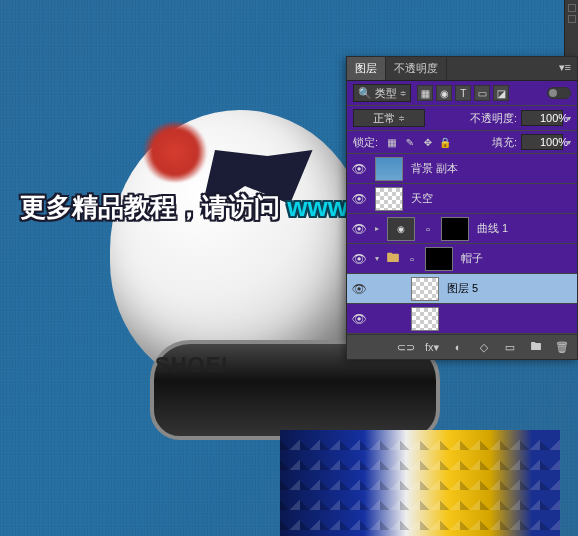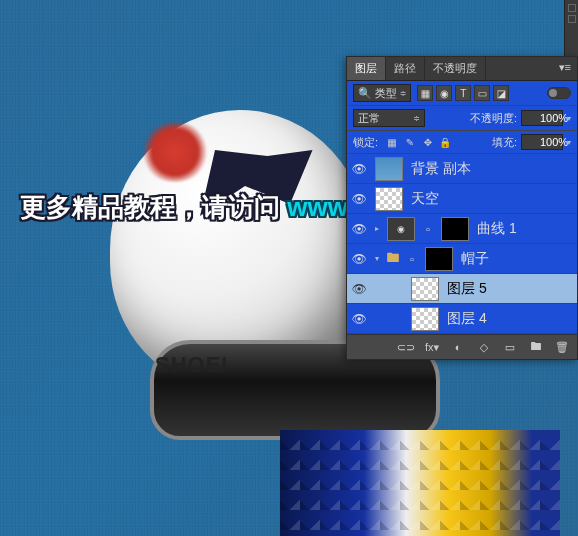--- a/index.html
+++ b/index.html
@@ -9,21 +9,21 @@
 .helmet{position:absolute;left:110px;top:110px;width:260px;height:280px;border-radius:60% 60% 55% 55%;background:radial-gradient(circle at 35% 30%,#fff 0%,#f0f0f0 40%,#d5d5d5 70%,#999 100%);box-shadow:inset -20px -30px 40px rgba(0,0,0,.35)}
 .helmet::before{content:"";position:absolute;top:12px;left:30px;width:70px;height:60px;background:radial-gradient(circle,#d63c2f 0%,#c33228 50%,transparent 70%);border-radius:50%;filter:blur(1px)}
 .helmet::after{content:"";position:absolute;top:40px;left:90px;width:150px;height:120px;background:#1a1d35;clip-path:polygon(10% 0%,45% 5%,75% 0%,60% 45%,30% 30%,0% 55%)}
 .visor{position:absolute;left:150px;top:340px;width:290px;height:100px;border-radius:40px 40px 30px 30px;background:linear-gradient(180deg,#444 0%,#111 40%,#333 100%);border:4px solid #888}
 .brand{position:absolute;left:155px;top:352px;font-size:22px;font-weight:bold;color:#222;letter-spacing:1px}
 .suit{position:absolute;left:280px;top:430px;width:280px;height:120px;background:linear-gradient(90deg,#0a1850 0%,#1530a0 30%,#eee 45%,#f5c518 60%,#d4a500 75%,#1a3090 90%)}
 .suit::after{content:"";position:absolute;inset:0;background-image:linear-gradient(45deg,rgba(0,0,0,.2) 25%,transparent 25%),linear-gradient(-45deg,rgba(255,255,255,.15) 25%,transparent 25%);background-size:20px 20px}
 .watermark{position:absolute;left:20px;top:190px;font-size:26px;font-weight:bold;white-space:nowrap}
 .wm-w{color:#fff;text-shadow:-2px 0 #1a1a2e,2px 0 #1a1a2e,0 -2px #1a1a2e,0 2px #1a1a2e,-2px -2px #1a1a2e,2px 2px #1a1a2e,-2px 2px #1a1a2e,2px -2px #1a1a2e}
 .wm-c{color:#09d4e8;text-shadow:-2px 0 #0a4458,2px 0 #0a4458,0 -2px #0a4458,0 2px #0a4458,-2px -2px #0a4458,2px 2px #0a4458,-2px 2px #0a4458,2px -2px #0a4458}
-.panel{position:absolute;right:0;top:56px;width:232px;background:#1d4ed8;border:1px solid #2a2a2a;box-shadow:-2px 2px 8px rgba(0,0,0,.4);font-size:11px;color:#ddd}
+.panel{position:absolute;right:0;top:56px;width:232px;background:#4c1d95;border:1px solid #2a2a2a;box-shadow:-2px 2px 8px rgba(0,0,0,.4);font-size:11px;color:#ddd}
 .tabs{display:flex;background:#3a3a3a;border-bottom:1px solid #222}
 .tab{padding:4px 8px;border-right:1px solid #2a2a2a;color:#ccc;cursor:default}
 .tab.active{background:#535353;color:#fff}
 .tab-menu{margin-left:auto;padding:4px 6px;color:#ccc}
 .row{display:flex;align-items:center;padding:3px 6px;gap:4px;border-bottom:1px solid #444}
 .sel{background:#3d3d3d;border:1px solid #222;color:#ddd;padding:1px 4px;display:inline-flex;align-items:center;gap:3px;height:18px}
 .chev{font-size:8px;color:#bbb}
 .filter-icons{display:flex;gap:3px;margin-left:2px}
 .fi{width:16px;height:16px;border:1px solid #333;background:#484848;display:flex;align-items:center;justify-content:center;font-size:10px;color:#ddd}
 .pct{background:#3d3d3d;border:1px solid #222;padding:1px 18px;width:42px;text-align:right;color:#fff}
@@ -32,21 +32,21 @@
 .layers{max-height:230px;overflow:hidden}
 .layer{display:flex;align-items:center;height:30px;border-bottom:1px solid #444}
 .layer.sel-row{background:#9abde3;color:#000}
 .eye{width:24px;display:flex;justify-content:center;color:#ddd;font-size:12px}
 .layer.sel-row .eye{color:#333}
 .thumb{width:28px;height:24px;border:1px solid #777;margin:0 4px;display:flex;align-items:center;justify-content:center;font-size:9px;background:#fff;position:relative}
 .thumb.checker{background-image:linear-gradient(45deg,#ccc 25%,transparent 25%),linear-gradient(-45deg,#ccc 25%,transparent 25%),linear-gradient(45deg,transparent 75%,#ccc 75%),linear-gradient(-45deg,transparent 75%,#ccc 75%);background-size:8px 8px;background-position:0 0,0 4px,4px -4px,-4px 0}
 .thumb.sky{background:linear-gradient(#4a8fc4,#6ba5d1)}
 .thumb.curve{background:#3a3a3a;color:#ddd}
 .thumb.mask-b{background:#000}
-.lname{flex:1;padding-left:4px;font-size:14px}
+.lname{flex:1;padding-left:4px;font-size:11px}
 .indent2{width:36px}
 .group-ic{width:18px;color:#ccc;font-size:11px;text-align:center}
 .folder-ic{width:20px;color:#d8b060;font-size:13px;text-align:center}
 .tri{font-size:8px;color:#bbb;width:12px;text-align:center}
 .footer{display:flex;justify-content:flex-end;gap:8px;padding:4px 6px;background:#484848;border-top:1px solid #333}
 .ft{width:18px;height:16px;display:flex;align-items:center;justify-content:center;color:#ccc;font-size:11px}
 .rail{position:absolute;right:0;top:0;width:14px;height:56px;background:#3a3a3a;border-left:1px solid #222;display:flex;flex-direction:column;align-items:center;padding-top:4px;gap:3px}
 .rail div{width:8px;height:8px;border:1px solid #666}
 </style>
 </head>
@@ -64,21 +64,20 @@
 </div>
 
 <div class="rail">
   <div></div>
   <div></div>
 </div>
 
 <div class="panel">
   <div class="tabs">
     <div class="tab active">图层</div>
-    <div class="tab">路径</div>
     <div class="tab">不透明度</div>
     <div class="tab-menu">▾≡</div>
   </div>
 
   <div class="row">
     <div class="sel">
       <span>🔍</span>
       <span>类型</span>
       <span class="chev">≑</span>
     </div>
@@ -88,21 +87,21 @@
       <div class="fi">T</div>
       <div class="fi">▭</div>
       <div class="fi">◪</div>
     </div>
     <div style="margin-left:auto;width:24px;height:12px;border:1px solid #333;border-radius:6px;background:#3a3a3a;position:relative">
       <div style="position:absolute;left:1px;top:1px;width:8px;height:8px;border-radius:50%;background:#888"></div>
     </div>
   </div>
 
   <div class="row">
-    <div class="sel" style="width:72px;justify-content:space-between">
+    <div class="sel" style="width:72px;justify-content:center">
       <span>正常</span>
       <span class="chev">≑</span>
     </div>
     <span style="margin-left:auto">不透明度:</span>
     <div class="pct">100%</div>
     <span class="chev">▾</span>
   </div>
 
   <div class="row">
     <span>锁定:</span>
@@ -153,21 +152,20 @@
       <div class="eye">👁</div>
       <div class="indent2"></div>
       <div class="thumb checker"></div>
       <div class="lname">图层 5</div>
     </div>
 
     <div class="layer">
       <div class="eye">👁</div>
       <div class="indent2"></div>
       <div class="thumb checker"></div>
-      <div class="lname">图层 4</div>
     </div>
 
   </div>
 
   <div class="footer">
     <div class="ft">⊂⊃</div>
     <div class="ft">fx▾</div>
     <div class="ft">◐</div>
     <div class="ft">◇</div>
     <div class="ft">▭</div>

